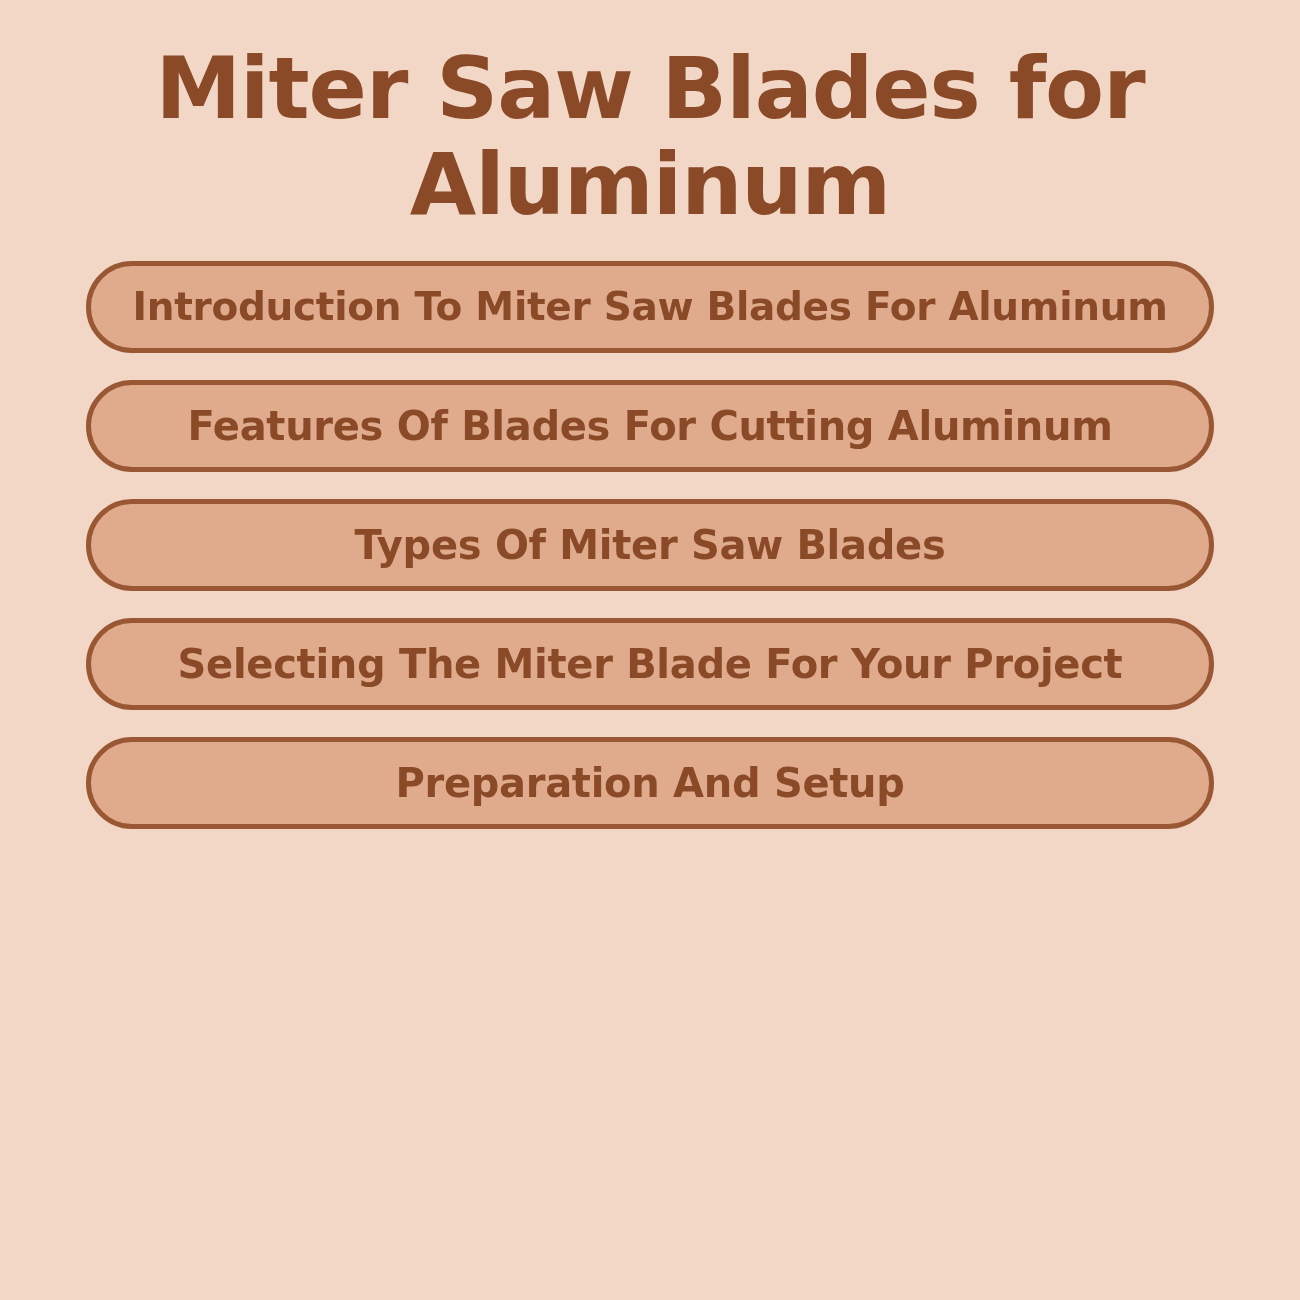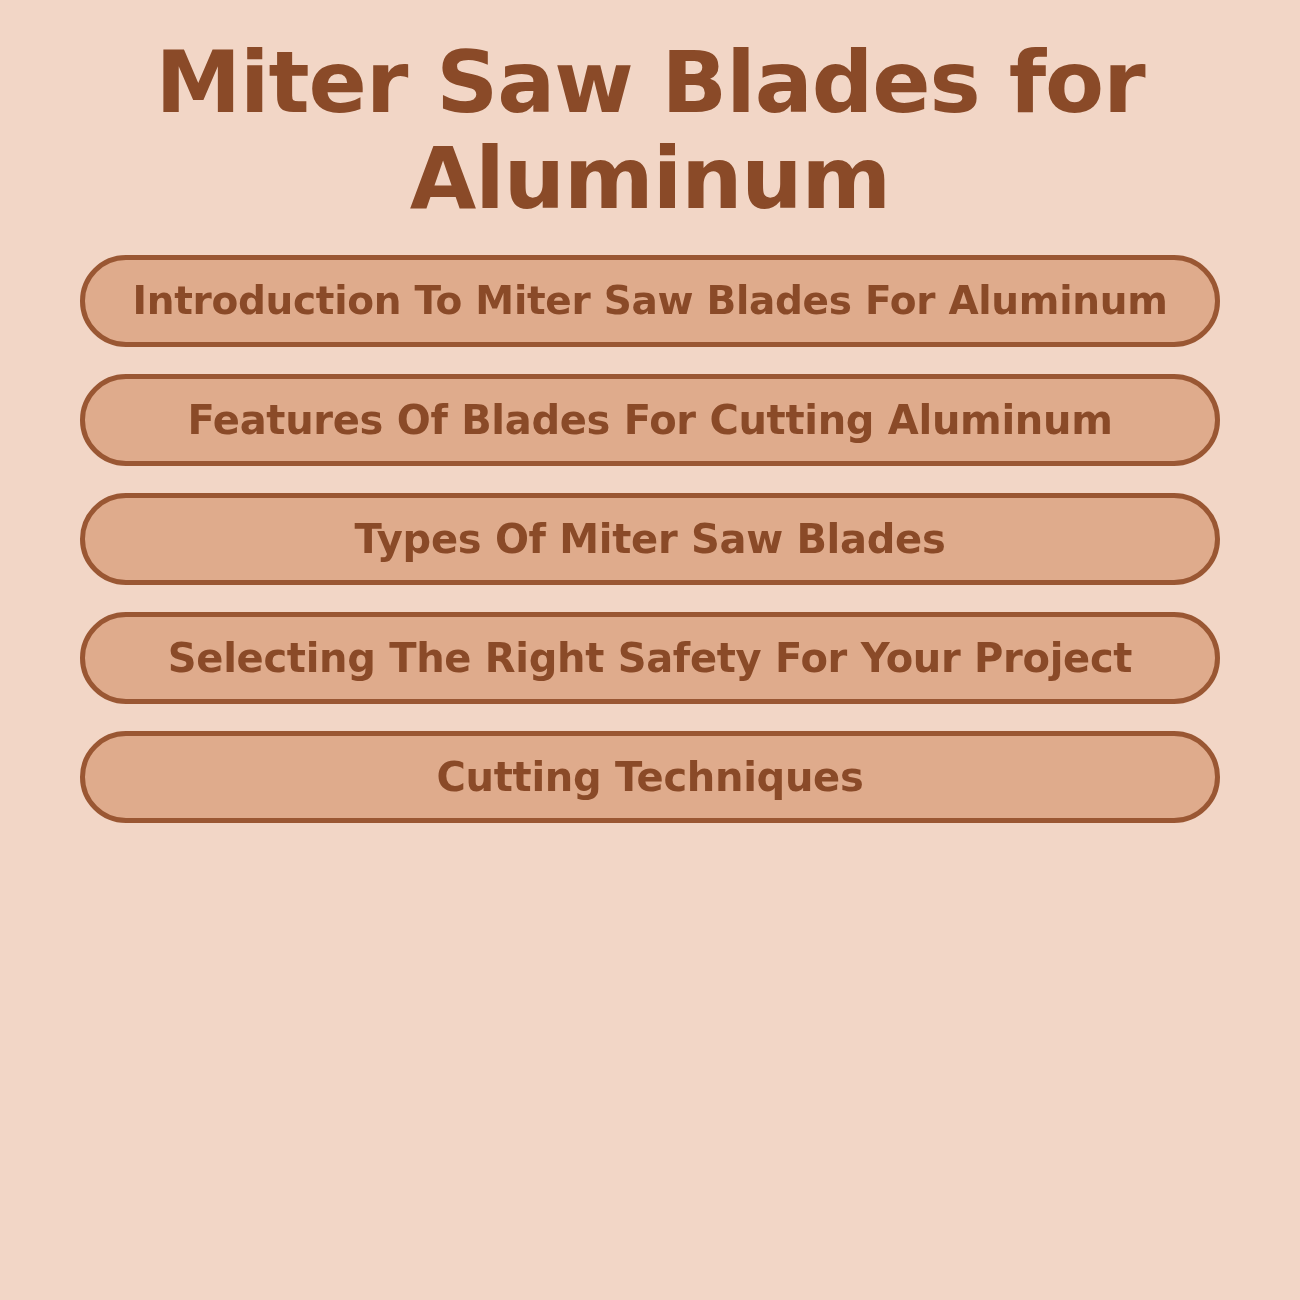--- a/index.html
+++ b/index.html
@@ -11,21 +11,21 @@
     height: 1300px;
     background: #f2d6c6;
     font-family: "DejaVu Sans", sans-serif;
     overflow: hidden;
   }
   .page {
     position: relative;
     width: 1300px;
     height: 1300px;
     box-sizing: border-box;
-    padding: 12px;
+    padding: 18px;
   }
   .title {
     text-align: center;
     color: #8a4a28;
     font-family: "DejaVu Sans", sans-serif;
     font-weight: 700;
     font-size: 86px;
     line-height: 1.12;
     letter-spacing: -1px;
     margin: 0;
@@ -70,20 +70,20 @@
     <div class="toc-item wide">
       <span>Introduction To Miter Saw Blades For Aluminum</span>
     </div>
     <div class="toc-item">
       <span>Features Of Blades For Cutting Aluminum</span>
     </div>
     <div class="toc-item">
       <span>Types Of Miter Saw Blades</span>
     </div>
     <div class="toc-item">
-      <span>Selecting The Right Safety For Your Project</span>
+      <span>Selecting The Miter Blade For Your Project</span>
     </div>
     <div class="toc-item">
-      <span>Cutting Techniques</span>
+      <span>Preparation And Setup</span>
     </div>
   </div>
 
 </div>
 
 </body></html>

